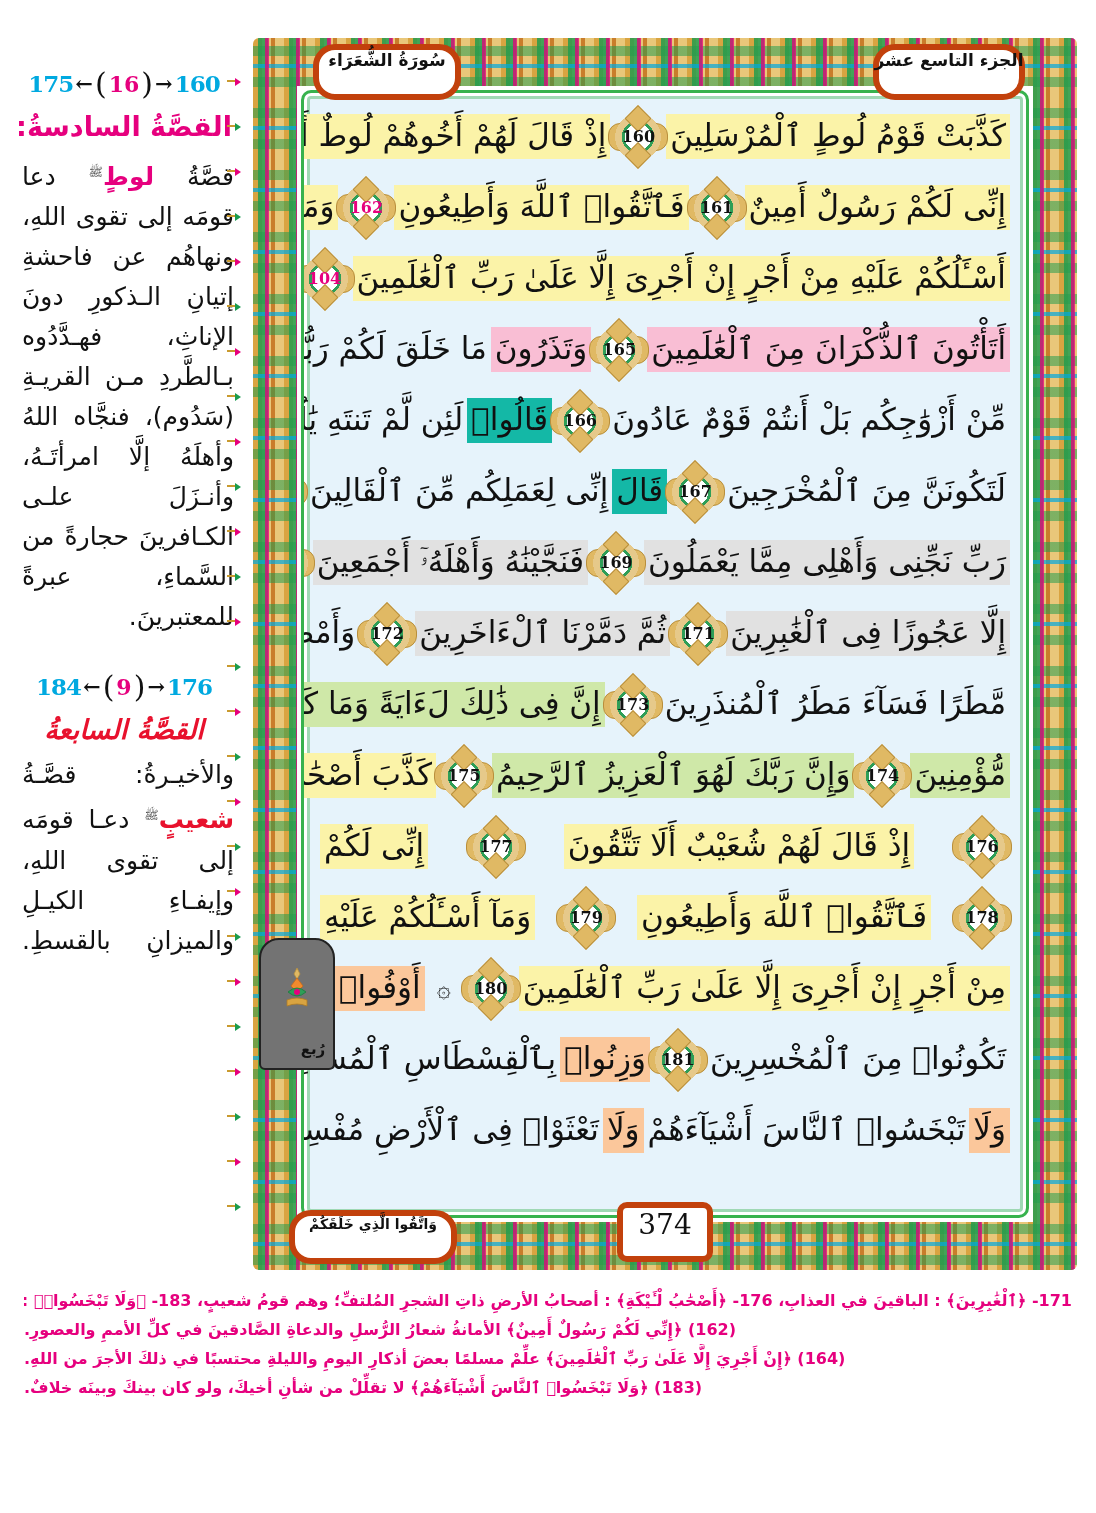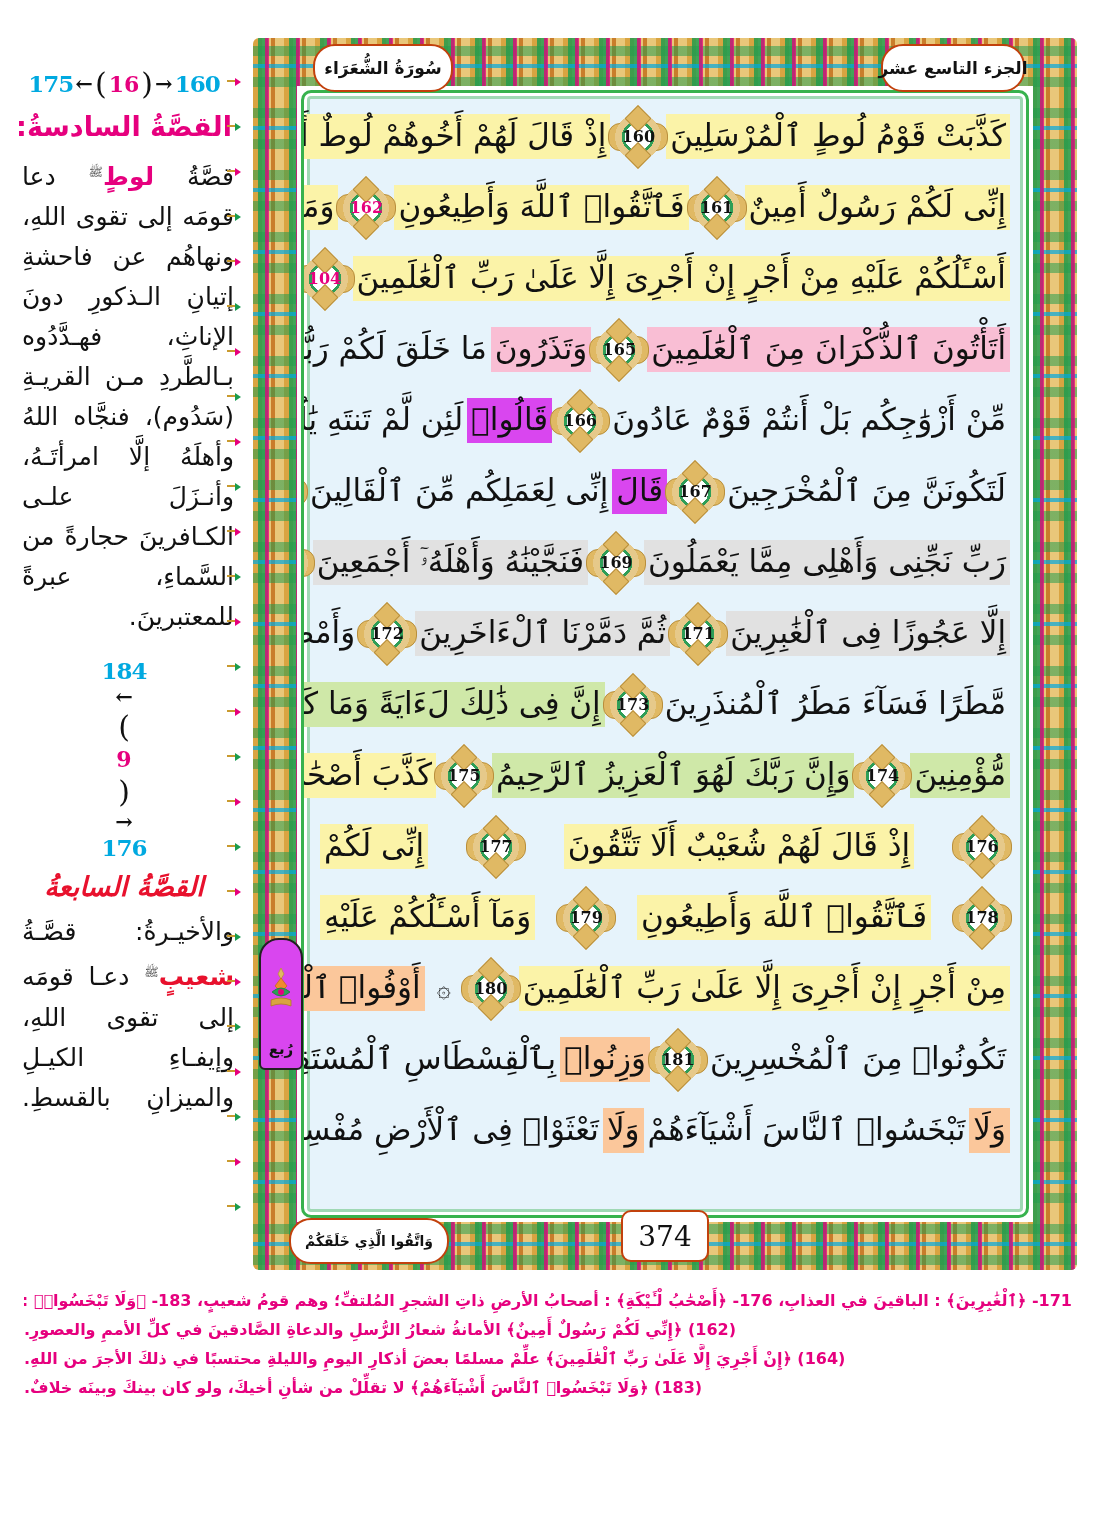--- a/index.html
+++ b/index.html
@@ -87,43 +87,43 @@
     position:absolute;left:48px;top:52px;right:48px;bottom:52px;
     background:#e6f3fb;
     border:3px solid #37b24d;
     border-radius:10px;
     box-shadow:inset 0 0 0 3px #ffffff, inset 0 0 0 6px #9fd8b4;
     overflow:hidden;
   }
 
   
   .cartouche{
-    position:absolute;background:#fff;border:2px solid #c2410c;
-    border-radius:22px;display:flex;align-items:center;justify-content:center;
+    position:absolute;background:#fff;border:6px solid #c2410c;
+    border-radius:22px;display:flex;align-items:flex-start;justify-content:center;
     z-index:6;
   }
   .cartouche span{
     font-size:17px;color:#111;font-weight:bold;direction:rtl;
     white-space:nowrap;
   }
   .c-surah{left:60px;top:6px;width:136px;height:44px;}
   .c-juz{right:52px;top:6px;width:140px;height:44px;}
   .c-pageno{
     left:50%;transform:translateX(-50%);bottom:8px;width:84px;height:48px;
     border-radius:10px;
   }
   .c-pageno span{font-size:28px;font-family:"DejaVu Serif","Liberation Serif",serif;font-weight:normal;}
   .c-catch{left:36px;bottom:6px;width:156px;height:42px;}
   .c-catch span{font-size:14px;}
 
   
   .rub-marker{
     position:absolute;left:6px;top:900px;width:40px;height:128px;
-    background:#d946ef;border:2px solid #222;border-radius:20px 20px 6px 6px;
-    display:flex;align-items:flex-end;justify-content:center;z-index:7;
+    background:#737373;border:2px solid #222;border-radius:20px 20px 6px 6px;
+    display:flex;align-items:flex-end;justify-content:center;z-index:7;padding-left:32px;
   }
   .rub-marker span{
     font-size:15px;direction:rtl;color:#111;margin-bottom:10px;font-weight:bold;
   }
   .rub-orn{
     position:absolute;left:50%;transform:translateX(-50%);top:26px;
     width:26px;height:46px;
   }
 
   
@@ -135,21 +135,21 @@
     display:flex;align-items:center;justify-content:space-between;
     height:71px;direction:rtl;white-space:nowrap;
   }
   .seg{
     font-size:31px;line-height:1.05;color:#111;
     font-family:"DejaVu Sans","Liberation Sans",sans-serif;
     padding:5px 4px 8px 4px;direction:rtl;
   }
   .hl-y{background:#fbf3a8;}
   .hl-p{background:#f9bed4;}
-  .hl-b{background:#d946ef;}
+  .hl-b{background:#14b8a6;}
   .hl-g{background:#cfe8a8;}
   .hl-gr{background:#e1e1e1;}
   .hl-o{background:#fbc79b;}
   .hl-n{background:transparent;}
 
   .ayah{
     display:inline-flex;align-items:center;justify-content:center;
     width:52px;height:52px;flex:0 0 52px;position:relative;margin:0 2px;
   }
   .ayah .rosette{
@@ -212,21 +212,21 @@
       <span class="range-num">160</span>
     </div>
 
     <div class="story-title">القصَّةُ السادسةُ:</div>
 
     <div class="sb-para">
       <span>قصَّةُ </span><span class="hl-pink">لوطٍ</span><span class="honor">ﷺ</span>
       <span>دعا قومَه إلى تقوى اللهِ، ونهاهُم عن فاحشةِ إتيانِ الـذكورِ دونَ الإناثِ، فهـدَّدُوه بـالطَّردِ مـن القريـةِ (سَدُوم)، فنجَّاه اللهُ وأهلَهُ إلَّا امرأتَـهُ، وأنـزَلَ علـى الكـافرينَ حجارةً من السَّماءِ، عبرةً للمعتبرينَ.</span>
     </div>
 
-    <div class="range-row" style="margin-top:20px;flex-direction:column;">
+    <div class="range-row" style="margin-top:32px;">
       <span class="range-num">184</span>
       <span class="range-arrow">←</span>
       <span class="range-paren">(</span>
       <span class="range-count">9</span>
       <span class="range-paren">)</span>
       <span class="range-arrow">→</span>
       <span class="range-num">176</span>
     </div>
 
     <div class="story-title red">القصَّةُ السابعةُ</div>

